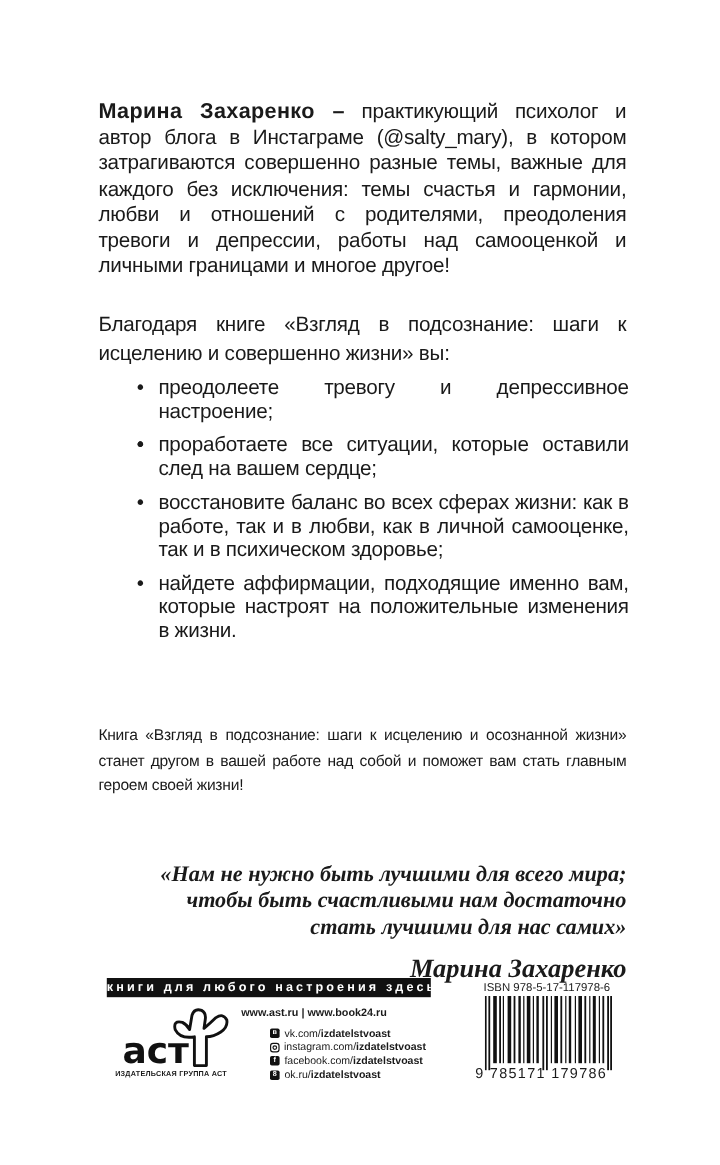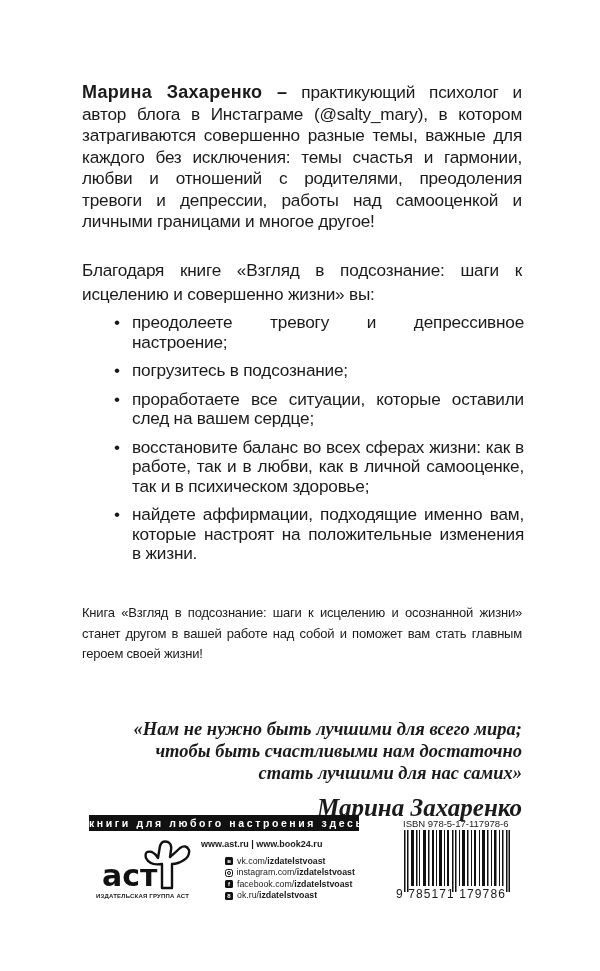--- a/index.html
+++ b/index.html
@@ -13,21 +13,21 @@
 
   .intro { position: absolute; left: 82px; top: 258px; width: 440px; font-size: 17.2px; line-height: 24px; text-align: justify; letter-spacing: -0.2px; }
 
   .bullets { position: absolute; left: 114px; top: 313px; width: 410px; margin: 0; padding: 0; list-style: none; }
   .bullets li { position: relative; padding-left: 18px; font-size: 17.2px; line-height: 19.5px; margin-bottom: 9px; text-align: justify; letter-spacing: -0.2px; }
   .bullets li .dot { position: absolute; left: 0; top: 0; }
 
   .closing { position: absolute; left: 82px; top: 603px; width: 440px; font-size: 13px; line-height: 20.5px; text-align: justify; letter-spacing: -0.2px; }
 
   .quote { position: absolute; right: 78px; top: 680px; width: 440px; text-align: right; font-size: 18.5px; line-height: 22px; font-style: italic; font-weight: bold; }
-  .author { position: absolute; right: 78px; top: 756px; text-align: right; font-size: 25px; font-style: italic; font-weight: bold; }
+  .author { position: absolute; right: 78px; top: 756px; text-align: right; font-size: 22px; font-style: italic; font-weight: bold; }
 
   .banner { position: absolute; left: 89px; top: 815px; width: 270px; height: 16px; background: #111; color: #fff; font-size: 10.5px; font-weight: bold; letter-spacing: 2.6px; line-height: 16px; text-align: center; white-space: nowrap; overflow: hidden; }
 
   .logo { position: absolute; left: 100px; top: 840px; width: 95px; height: 52px; }
   .logo-caption { position: absolute; left: 96px; top: 893px; font-size: 6px; font-weight: bold; letter-spacing: 0.2px; white-space: nowrap; }
 
   .links { position: absolute; left: 201px; top: 839px; font-size: 8.8px; line-height: 11.5px; }
   .links .sites { font-weight: bold; font-size: 9px; margin-bottom: 5px; }
   .links .row { display: flex; align-items: center; white-space: nowrap; padding-left: 24px; }
   .links .ico { width: 8px; height: 8px; margin-right: 4px; display: inline-block; position: relative; }
@@ -44,21 +44,21 @@
 <body>
 
 <div class="page">
 
   <div class="bio sans"><b>Марина Захаренко –</b><span> практикующий психолог и автор блога в Инстаграме (@salty_mary), в котором затрагиваются совершенно разные темы, важные для каждого без исключения: темы  счастья и гармонии, любви и  отношений с родителями, преодоления тревоги и депрессии, работы над самооценкой и  личными границами и многое другое!</span></div>
 
   <div class="intro sans">Благодаря книге «Взгляд в подсознание: шаги к исцелению и совершенно жизни» вы:</div>
 
   <ul class="bullets sans">
     <li><span class="dot">•</span><span>преодолеете тревогу и депрессивное настроение;</span></li>
-    <li><span class="dot">•</span><span>погрузитесь в подсознание;</span></li>
+    <li><span class="dot">•</span></li>
     <li><span class="dot">•</span><span>проработаете все ситуации, которые оставили след на вашем сердце;</span></li>
     <li><span class="dot">•</span><span>восстановите баланс во всех сферах жизни: как в работе, так и в  любви, как в личной самооценке, так и в психическом здоровье;</span></li>
     <li><span class="dot">•</span><span>найдете аффирмации, подходящие именно вам, которые настроят на положительные изменения в жизни.</span></li>
   </ul>
 
   <div class="closing sans">Книга «Взгляд в подсознание: шаги к исцелению и осознанной жизни» станет другом в вашей работе над собой и поможет вам стать главным героем своей жизни!</div>
 
   <div class="quote serif">
     <div>«Нам не нужно быть лучшими для всего мира;</div>
     <div>чтобы быть счастливыми нам достаточно</div>

